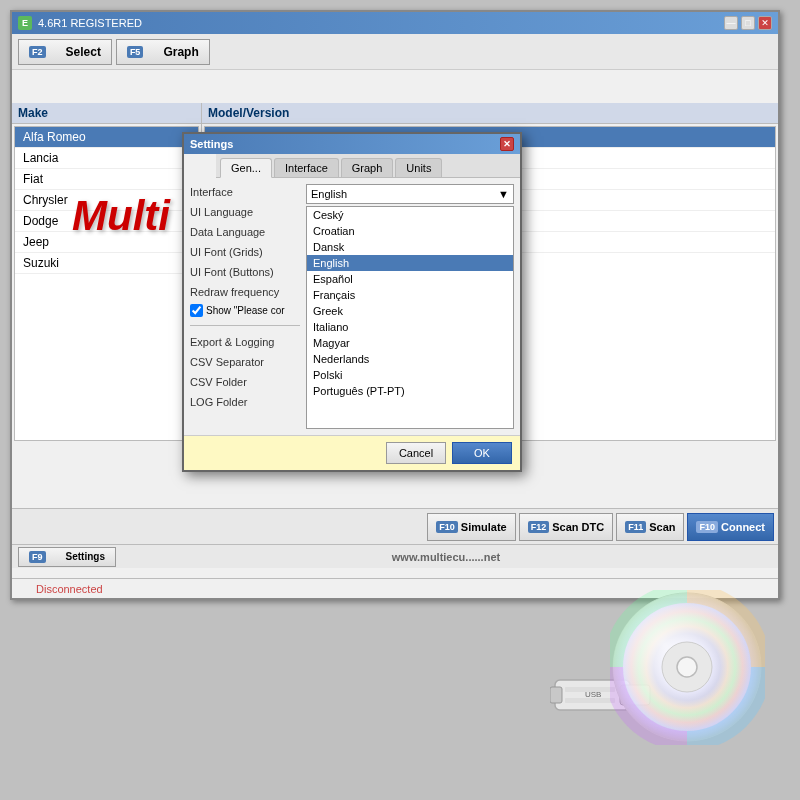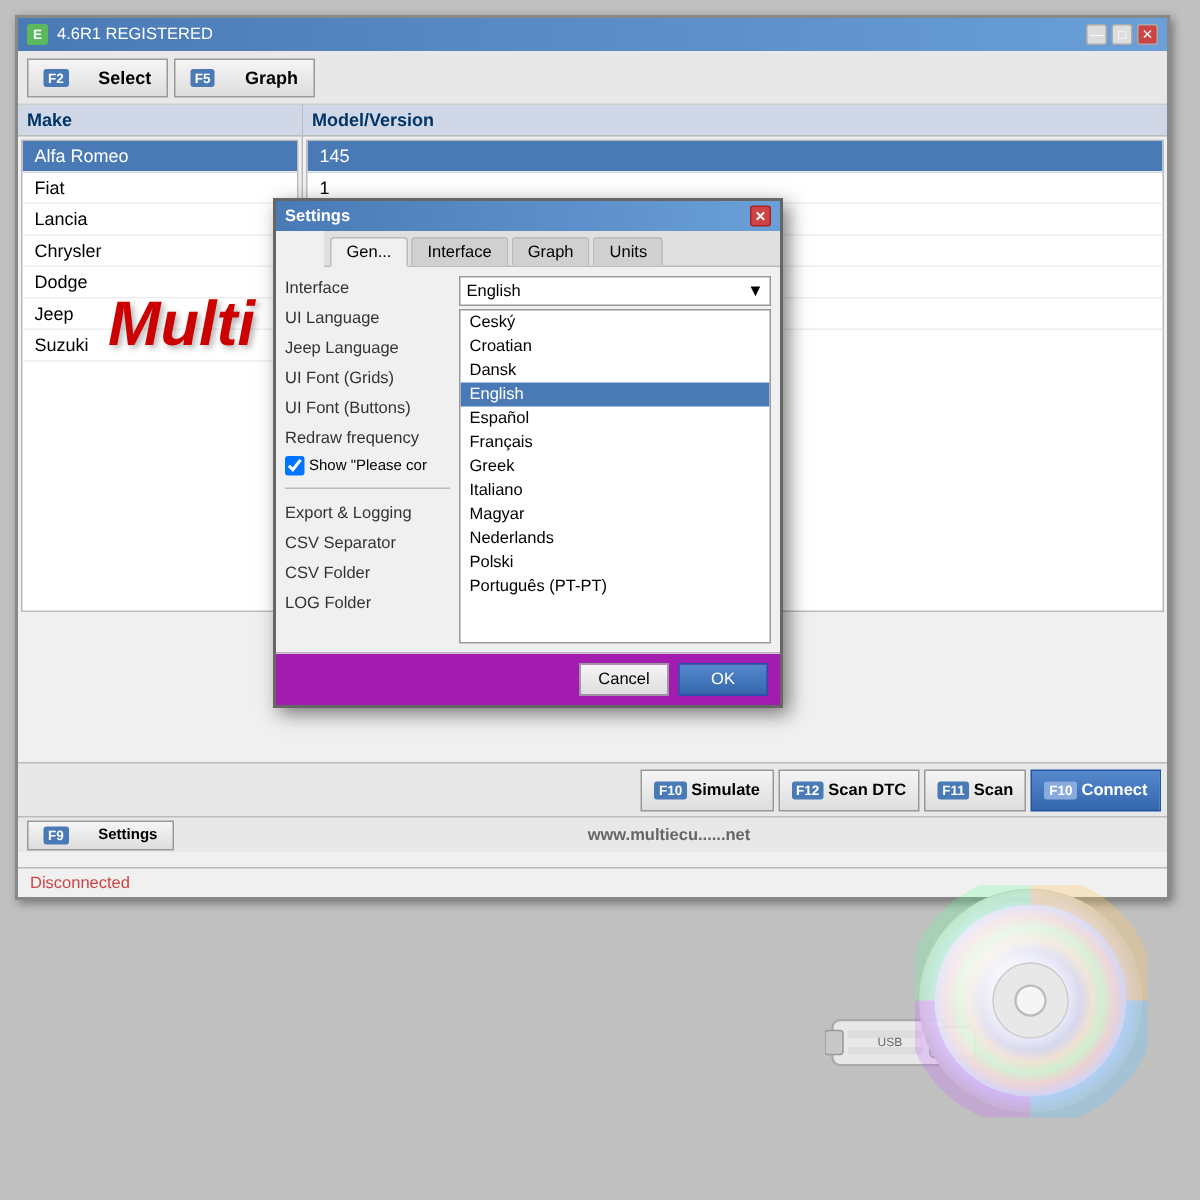--- a/index.html
+++ b/index.html
@@ -209,21 +209,21 @@
     .status-bar {
       position: absolute;
       bottom: 0;
       left: 0;
       right: 0;
       height: 20px;
       background: #f0f0f0;
       border-top: 1px solid #bbb;
       display: flex;
       align-items: center;
-      padding: 0 8px;
+      padding: 0 24px;
       font-size: 11px;
       color: #cc4444;
     }
 
     
     .overlay-text {
       position: absolute;
       top: 180px;
       left: 60px;
       font-size: 42px;
@@ -372,21 +372,21 @@
       cursor: pointer;
     }
     .lang-item.selected { background: #4a7ab5; color: white; }
 
     .dialog-footer {
       display: flex;
       justify-content: flex-end;
       padding: 6px 8px;
       gap: 6px;
       border-top: 1px solid #ccc;
-      background: #a21caf;
+      background: #fef9c3;
     }
 
     .dialog-btn {
       width: 60px;
       height: 22px;
       background: linear-gradient(to bottom, #f5f5f5, #ddd);
       border: 1px solid #999;
       font-size: 11px;
       cursor: pointer;
       display: flex;
@@ -440,28 +440,28 @@
     <button class="toolbar-btn">
       <span class="f-key">F2</span>
       <span>Select</span>
     </button>
     <button class="toolbar-btn">
       <span class="f-key">F5</span>
       <span>Graph</span>
     </button>
   </div>
 
-  <div style="display:flex; flex:1; height:340px; position:relative;">
+  <div style="display:flex; flex:1; height:340px; position:relative;margin-top:33px;">
 
     <div class="left-panel">
       <div class="section-header">Make</div>
       <div class="list-container">
         <div class="list-item selected">Alfa Romeo</div>
+        <div class="list-item">Lancia</div>
         <div class="list-item">Fiat</div>
-        <div class="list-item">Lancia</div>
         <div class="list-item">Chrysler</div>
         <div class="list-item">Dodge</div>
         <div class="list-item">Jeep</div>
         <div class="list-item">Suzuki</div>
       </div>
     </div>
 
     <div class="right-panel">
       <div class="section-header">Model/Version</div>
       <div class="list-container" style="position:relative;">
@@ -527,21 +527,21 @@
         <div class="dialog-tab">Interface</div>
         <div class="dialog-tab">Graph</div>
         <div class="dialog-tab">Units</div>
       </div>
 
       <div class="dialog-content">
 
         <div class="dialog-left">
           <div class="dialog-field-label">Interface</div>
           <div class="dialog-field-label">UI Language</div>
-          <div class="dialog-field-label">Jeep Language</div>
+          <div class="dialog-field-label">Data Language</div>
           <div class="dialog-field-label">UI Font (Grids)</div>
           <div class="dialog-field-label">UI Font (Buttons)</div>
           <div class="dialog-field-label">Redraw frequency</div>
           <div class="dialog-checkbox-row">
             <input type="checkbox" checked="" style="">
             <span>Show "Please cor</span>
           </div>
           <div class="dialog-separator"></div>
           <div class="dialog-field-label">Export &amp; Logging</div>
           <div class="dialog-field-label">CSV Separator</div>

